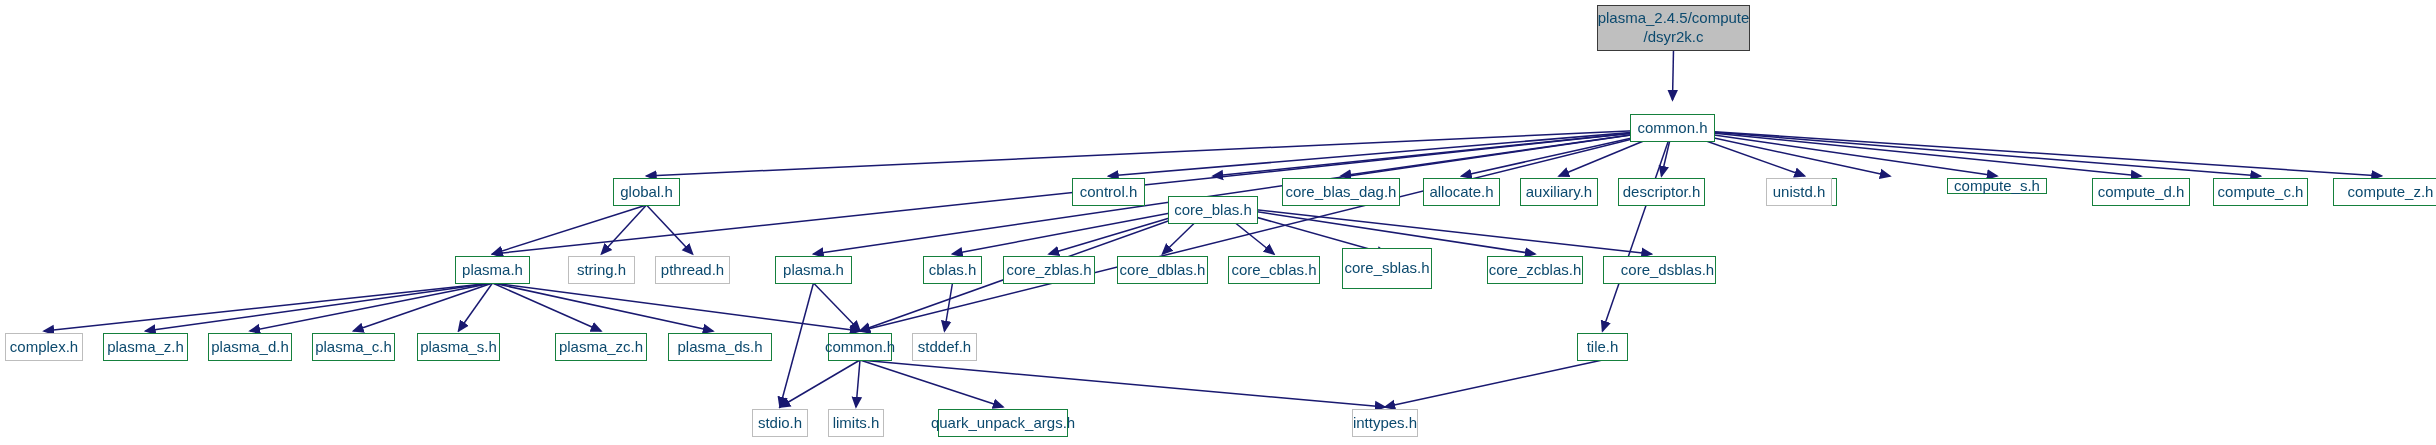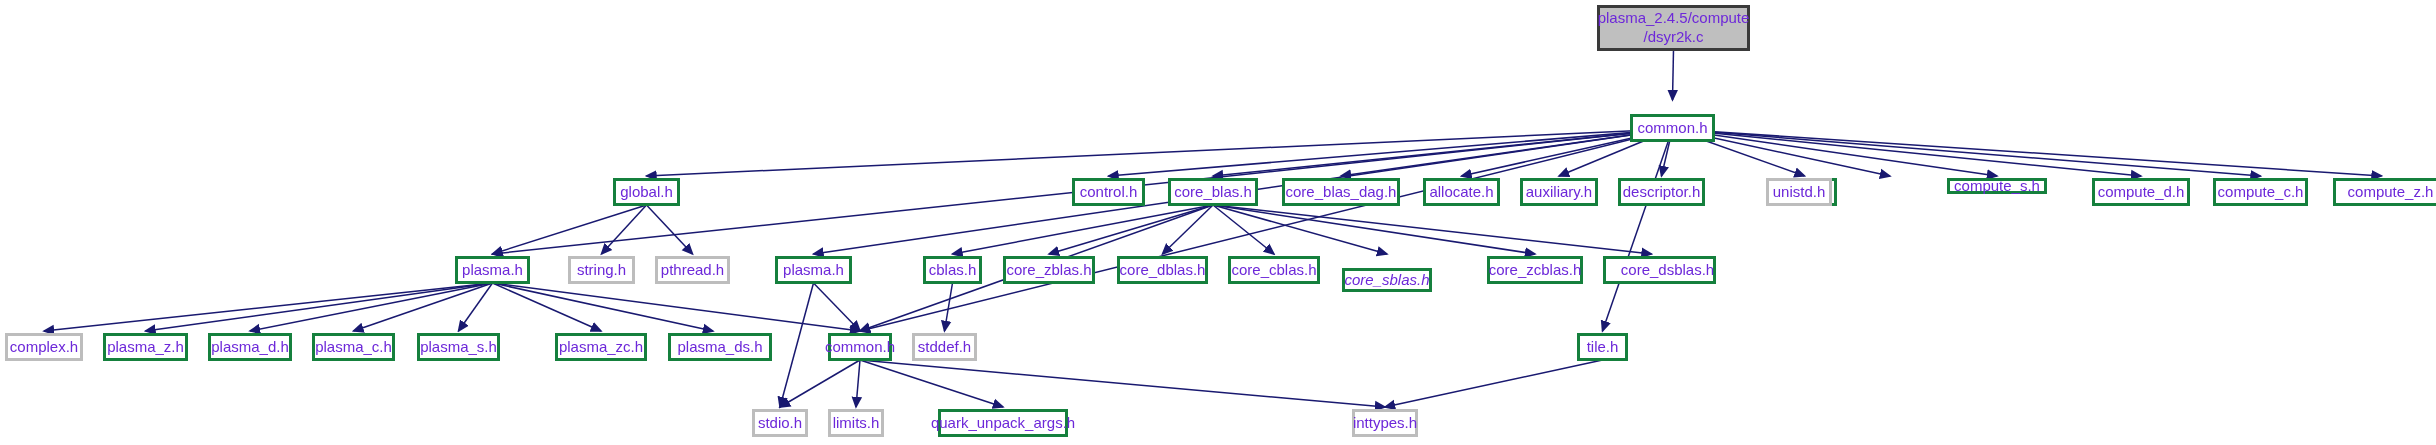--- a/index.html
+++ b/index.html
@@ -19,22 +19,22 @@
     position: absolute;
     left: 0;
     top: 0;
     width: 2436px;
     height: 445px;
   }
   .node {
     position: absolute;
     box-sizing: border-box;
     background: #ffffff;
-    border: 3px solid #15803d;
-    color: #6d28d9;
+    border: 1px solid #15803d;
+    color: #0c4a6e;
     font-size: 15px;
     line-height: 1.25;
     display: flex;
     align-items: center;
     justify-content: center;
     text-align: center;
     white-space: pre-line;
     z-index: 2;
   }
   .node.external {
@@ -105,40 +105,40 @@
         <line x1="860" y1="360" x2="1385" y2="407" stroke="#191970" stroke-width="1.5" class="edge-line" marker-end="url(#arrowhead)"></line>
         <line x1="1602.5" y1="360" x2="1385" y2="407" stroke="#191970" stroke-width="1.5" class="edge-line" marker-end="url(#arrowhead)"></line>
       </g>
   </svg>
   <div id="nodes-layer">
       <div class="node root" style="left: 1597px; top: 5px; width: 153px; height: 46px;">plasma_2.4.5/compute
 /dsyr2k.c</div>
       <div class="node" style="left: 1630px; top: 114px; width: 85px; height: 28px;">common.h</div>
       <div class="node" style="left: 613px; top: 178px; width: 67px; height: 28px;">global.h</div>
       <div class="node" style="left: 1072px; top: 178px; width: 73px; height: 28px;">control.h</div>
-      <div class="node" style="left: 1168px; top: 178px; width: 90px; height: 28px;">core_blas.h</div>
+      <div class="node" style="left: 1168px; top: 196px; width: 90px; height: 28px;">core_blas.h</div>
       <div class="node" style="left: 1282px; top: 178px; width: 118px; height: 28px;">core_blas_dag.h</div>
       <div class="node" style="left: 1423px; top: 178px; width: 77px; height: 28px;">allocate.h</div>
       <div class="node" style="left: 1520px; top: 178px; width: 78px; height: 28px;">auxiliary.h</div>
       <div class="node" style="left: 1618px; top: 178px; width: 87px; height: 28px;">descriptor.h</div>
       <div class="node" style="left: 1772px; top: 178px; width: 65px; height: 28px;">async.h</div>
       <div class="node external" style="left: 1766px; top: 178px; width: 66px; height: 28px;">unistd.h</div>
       <div class="node" style="left: 1947px; top: 178px; width: 100px; height: 16px;">compute_s.h</div>
       <div class="node" style="left: 2092px; top: 178px; width: 98px; height: 28px;">compute_d.h</div>
       <div class="node" style="left: 2213px; top: 178px; width: 95px; height: 28px;">compute_c.h</div>
       <div class="node" style="left: 2333px; top: 178px; width: 115px; height: 28px;">compute_z.h</div>
       <div class="node" style="left: 455px; top: 256px; width: 75px; height: 28px;">plasma.h</div>
       <div class="node external" style="left: 568px; top: 256px; width: 67px; height: 28px;">string.h</div>
       <div class="node external" style="left: 655px; top: 256px; width: 75px; height: 28px;">pthread.h</div>
       <div class="node" style="left: 775px; top: 256px; width: 77px; height: 28px;">plasma.h</div>
       <div class="node" style="left: 923px; top: 256px; width: 59px; height: 28px;">cblas.h</div>
       <div class="node" style="left: 1003px; top: 256px; width: 92px; height: 28px;">core_zblas.h</div>
       <div class="node" style="left: 1117px; top: 256px; width: 91px; height: 28px;">core_dblas.h</div>
       <div class="node" style="left: 1228px; top: 256px; width: 92px; height: 28px;">core_cblas.h</div>
-      <div class="node" style="left: 1342px; top: 268px; width: 90px; height: 24px; font-style: italic;">core_sblas.h</div>
+      <div class="node" style="left: 1342px; top: 248px; width: 90px; height: 41px;">core_sblas.h</div>
       <div class="node" style="left: 1487px; top: 256px; width: 96px; height: 28px;">core_zcblas.h</div>
       <div class="node" style="left: 1603px; top: 256px; width: 113px; height: 28px; padding-left: 16px;">core_dsblas.h</div>
       <div class="node external" style="left: 5px; top: 333px; width: 78px; height: 28px;">complex.h</div>
       <div class="node" style="left: 103px; top: 333px; width: 85px; height: 28px; text-align: center;">plasma_z.h</div>
       <div class="node" style="left: 208px; top: 333px; width: 84px; height: 28px;">plasma_d.h</div>
       <div class="node" style="left: 312px; top: 333px; width: 83px; height: 28px;">plasma_c.h</div>
       <div class="node" style="left: 417px; top: 333px; width: 83px; height: 28px;">plasma_s.h</div>
       <div class="node" style="left: 555px; top: 333px; width: 92px; height: 28px;">plasma_zc.h</div>
       <div class="node" style="left: 668px; top: 333px; width: 104px; height: 28px;">plasma_ds.h</div>
       <div class="node" style="left: 828px; top: 333px; width: 64px; height: 28px;">common.h</div>

